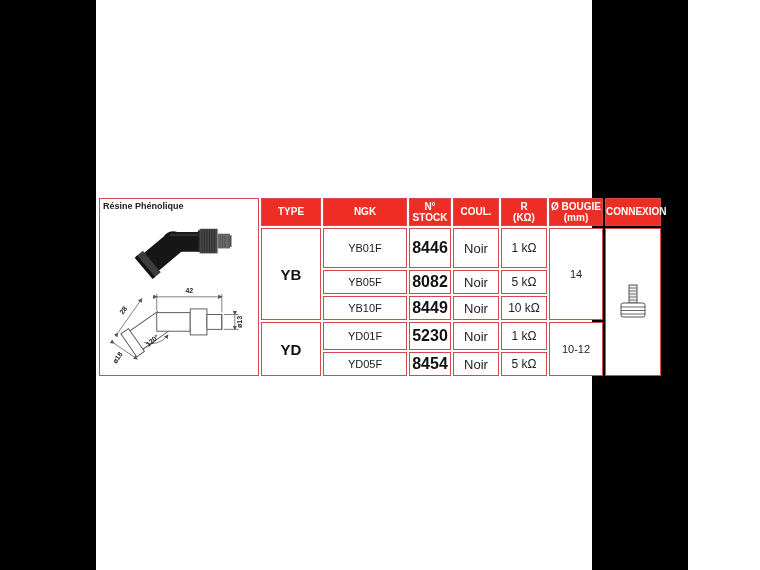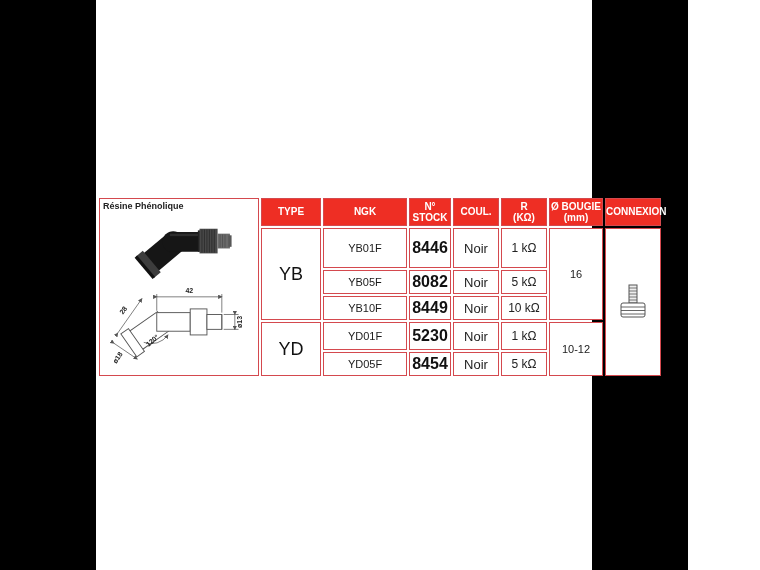--- a/index.html
+++ b/index.html
@@ -10,21 +10,21 @@
   .black-bar.right{right:0;width:96px;}
   .content{position:absolute;left:97px;top:196px;width:566px;}
 
   table.spec{border-collapse:separate;border-spacing:2px;table-layout:fixed;width:566px;}
   table.spec th, table.spec td{border:1px solid #d4494e;background:#fff;text-align:center;vertical-align:middle;padding:0;}
   table.spec th{background:#ee2e24;color:#fff;font-size:10px;font-weight:bold;height:26px;line-height:1.15;}
   table.spec th .hl{display:block;}
   tr.first-row td{height:34px;}
   tr.body-row td{height:22px;}
   td.ngk-cell{font-size:11px;color:#1a1a1a;text-align:left;padding-left:8px;margin-left:17px;}
-  td.type-cell{font-size:18px;font-weight:normal;color:#111;}
+  td.type-cell{font-size:15px;font-weight:bold;color:#111;}
   td.stock-cell{font-size:16px;font-weight:bold;color:#111;}
   td.noir-cell{background:#e9e9e9;font-size:13px;color:#222;}
   td.r-cell{font-size:12px;color:#222;}
   td.bougie-cell{font-size:11px;color:#222;}
   td.connexion-cell{vertical-align:middle;}
 
   td.panel-cell{vertical-align:top;position:relative;padding:0;}
   .panel-inner{position:relative;width:100%;height:176px;}
   .panel-title{font-size:9px;font-weight:bold;color:#222;padding:2px 0 0 3px;text-align:left;}
   .photo{position:absolute;top:10px;left:22px;width:132px;height:74px;}
@@ -151,21 +151,21 @@
               <span class="hl">CONNEXION</span>
             </th>
       </tr>
 
       <tr class="first-row">
         <td class="type-cell" rowspan="3">YB</td>
         <td class="ngk-cell">YB01F</td>
         <td class="stock-cell">8446</td>
         <td class="noir-cell">Noir</td>
         <td class="r-cell">1 kΩ</td>
-        <td class="bougie-cell" rowspan="3">16</td>
+        <td class="bougie-cell" rowspan="3">14</td>
         <td class="connexion-cell" rowspan="5">
           <svg width="34" height="40" viewBox="0 0 34 40" style="margin:0 auto;">
             <rect x="13" y="3" width="8" height="18" fill="#eee" stroke="#555" stroke-width="1"></rect>
             <g stroke="#555" stroke-width="0.8">
               <line x1="13" y1="6" x2="21" y2="6"></line>
                   <line x1="13" y1="9" x2="21" y2="9"></line>
               <line x1="13" y1="12" x2="21" y2="12"></line>
                   <line x1="13" y1="15" x2="21" y2="15"></line>
               <line x1="13" y1="18" x2="21" y2="18"></line>
             </g>

